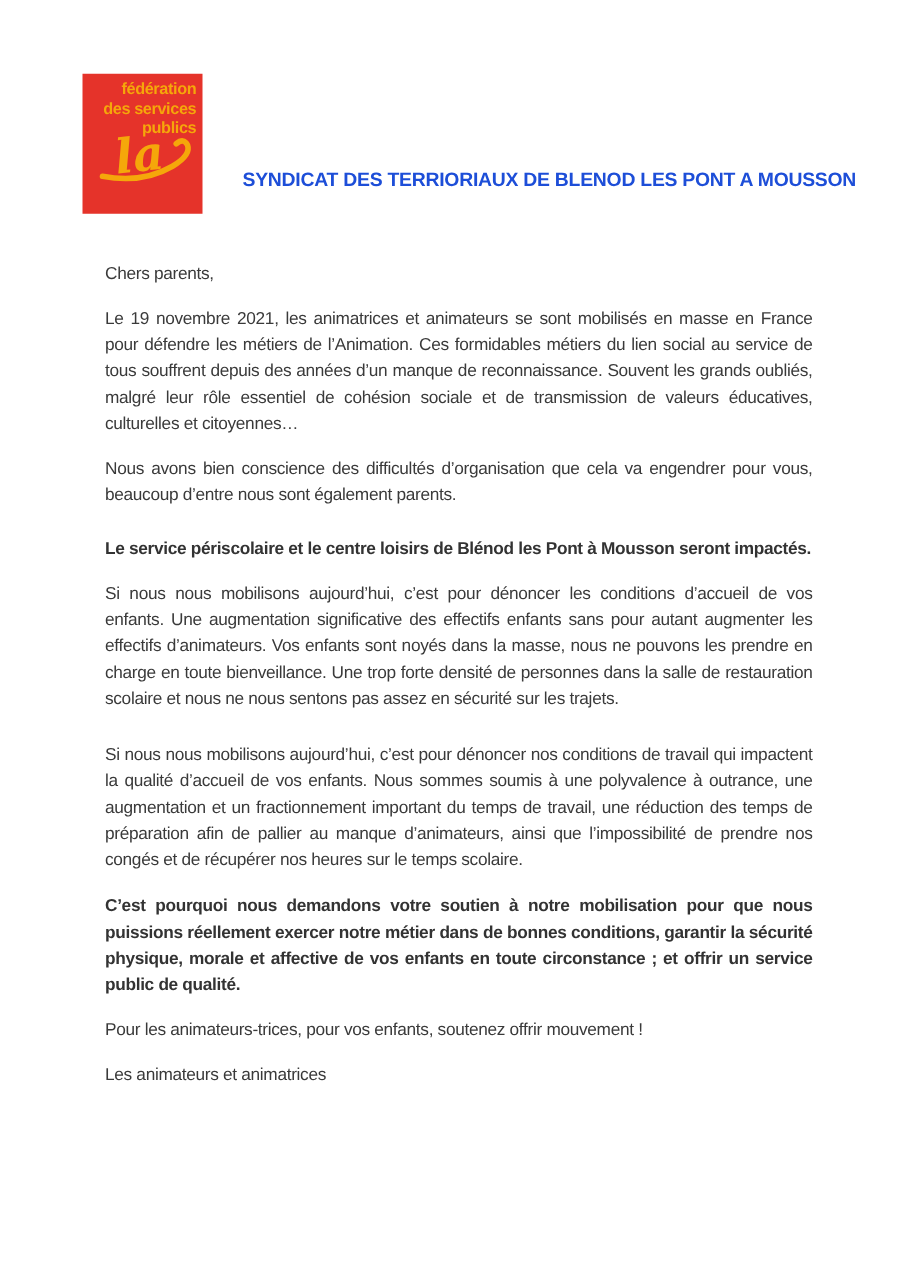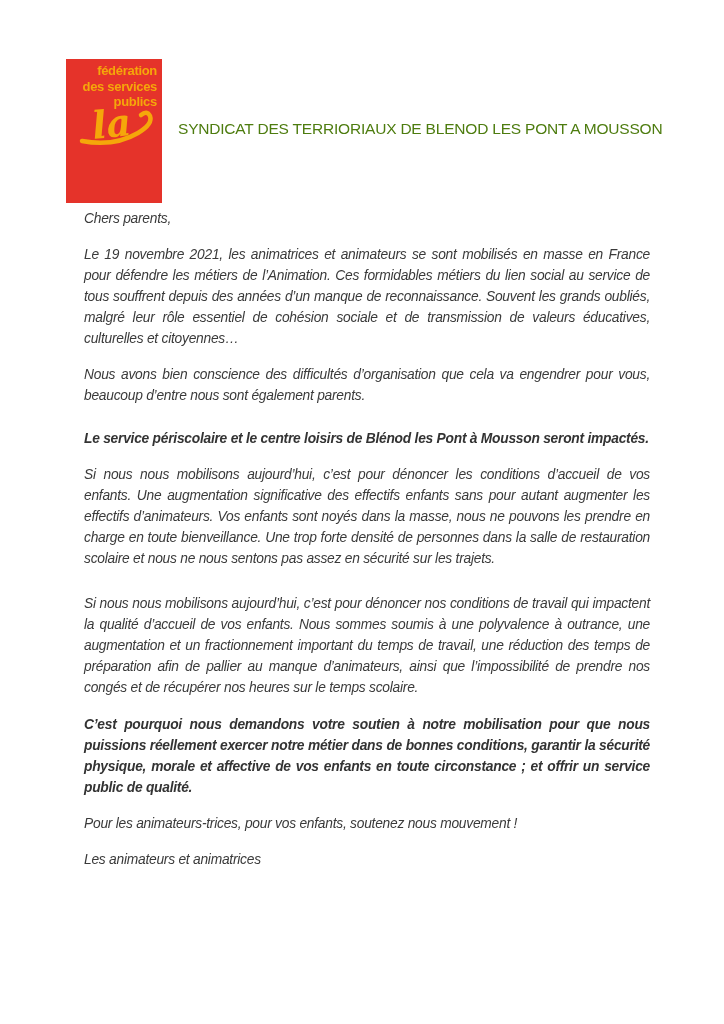--- a/index.html
+++ b/index.html
@@ -12,21 +12,21 @@
     font-family: "Liberation Sans", sans-serif;
     color: #3a3a3a;
   }
 
   
   .logo {
     position: absolute;
     left: 66px;
     top: 59px;
     width: 96px;
-    height: 144px;
+    height: 112px;
     background: #e5332a;
   }
   .logo-fed {
     position: absolute;
     top: 4px;
     right: 5px;
     text-align: right;
     font-weight: 700;
     font-size: 13px;
     line-height: 15.5px;
@@ -63,36 +63,35 @@
     color: #ffffff;
     z-index: 2;
   }
 
   
   .doc-title {
     position: absolute;
     left: 178px;
     top: 119px;
     width: 472px;
-    margin: 0;
+    margin: 16px;
     font-size: 15.5px;
     line-height: 20px;
-    font-weight: 400;
-    color: #4d7c0f;
+    font-weight: 700;
+    color: #1d4ed8;
     letter-spacing: -0.2px;
     white-space: nowrap;
   }
 
   
   .letter {
     position: absolute;
     left: 84px;
     top: 208px;
     width: 566px;
-    font-style: italic;
   }
   .para {
     margin: 0 0 15px 0;
     font-size: 13.8px;
     line-height: 21px;
     letter-spacing: -0.25px;
     text-align: justify;
     color: #3a3a3a;
   }
   .para.salutation { text-align: left; }
@@ -134,18 +133,18 @@
     <p class="para">Nous avons bien conscience des difficultés d’organisation que cela va engendrer pour vous, beaucoup d’entre nous sont également parents.</p>
 
     <p class="para bold gap-a">Le service périscolaire  et le centre loisirs de Blénod les Pont à Mousson  seront impactés.</p>
 
     <p class="para">Si nous nous mobilisons aujourd’hui, c’est pour dénoncer les conditions d’accueil de vos enfants. Une augmentation significative des effectifs enfants sans pour autant augmenter les effectifs d’animateurs. Vos enfants sont noyés dans  la masse, nous ne pouvons les prendre en charge en toute bienveillance. Une trop forte densité de personnes dans la salle de restauration scolaire et nous ne nous sentons pas assez en sécurité sur les trajets.</p>
 
     <p class="para gap-b">Si nous nous mobilisons aujourd’hui, c’est pour dénoncer nos  conditions de travail qui impactent la qualité d’accueil  de vos enfants. Nous sommes soumis à une polyvalence à outrance,   une augmentation et  un  fractionnement important du temps de travail, une réduction des temps de préparation  afin de pallier au manque d’animateurs, ainsi que l’impossibilité de prendre nos congés et de récupérer nos heures sur le temps scolaire.</p>
 
     <p class="para bold gap-c">C’est pourquoi nous demandons votre soutien à notre mobilisation pour que nous puissions réellement exercer notre métier dans de bonnes conditions, garantir la sécurité  physique, morale et affective de vos enfants en toute circonstance ; et offrir un service public de qualité.</p>
 
-    <p class="para">Pour les animateurs-trices, pour vos enfants, soutenez nous mouvement !</p>
+    <p class="para">Pour les animateurs-trices, pour vos enfants, soutenez offrir mouvement !</p>
 
     <p class="para signature">Les animateurs et  animatrices</p>
   </div>
 
 </div>
 
 </body></html>

